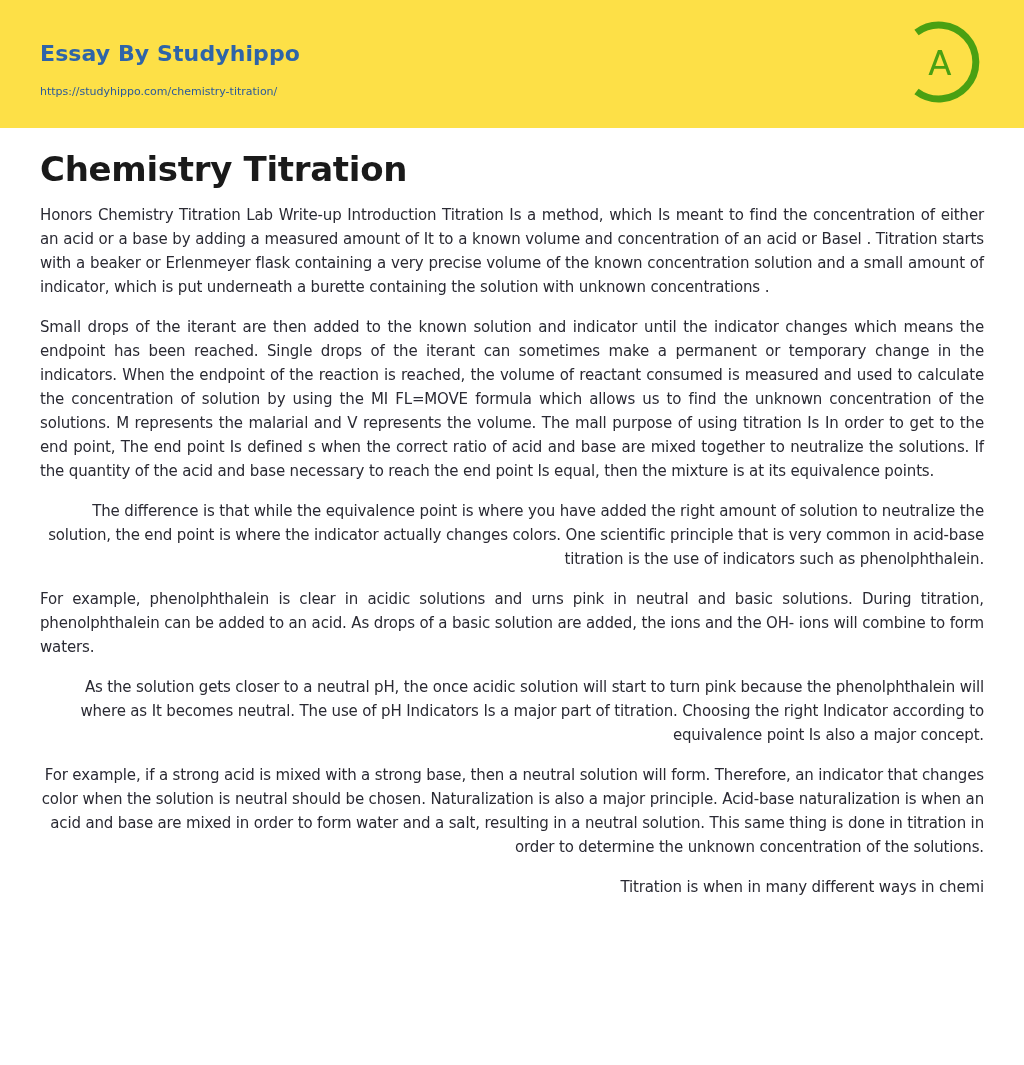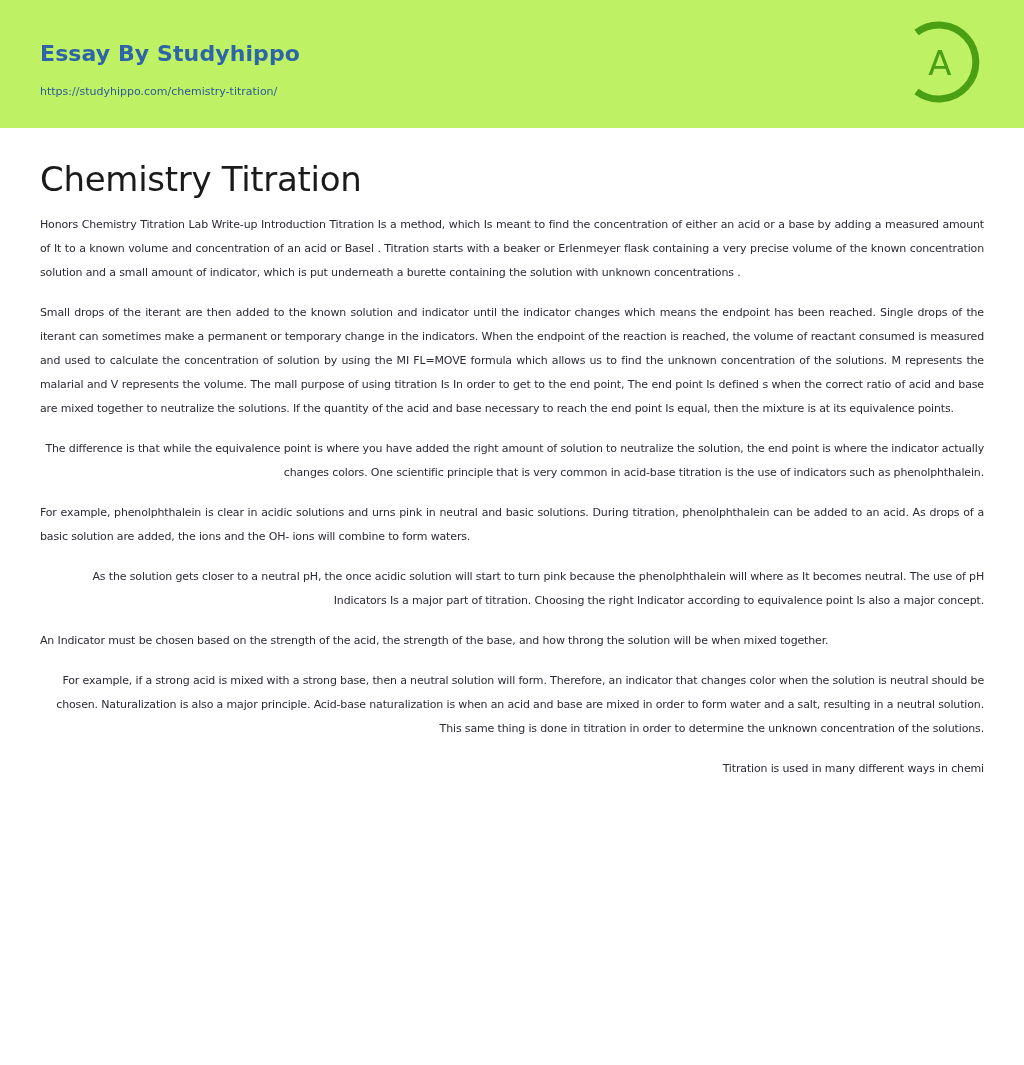--- a/index.html
+++ b/index.html
@@ -7,21 +7,21 @@
       width: 1024px;
       height: 1065px;
       background: #ffffff;
       font-family: "DejaVu Sans", sans-serif;
       color: #2a2a33;
       overflow: hidden;
     }
     .header {
       position: relative;
       height: 128px;
-      background: #bef264;
+      background: #fde047;
       padding: 0 40px;
     }
     .site-title {
       position: absolute;
       left: 40px;
       top: 41px;
       font-size: 22px;
       font-weight: bold;
       color: #2e64a8;
       letter-spacing: 0.1px;
@@ -39,28 +39,28 @@
       left: 911px;
       top: 19px;
       width: 76px;
       height: 86px;
     }
     .main {
       padding: 0 40px;
     }
     .page-title {
       font-size: 34px;
-      font-weight: normal;
+      font-weight: bold;
       color: #1a1a1a;
-      margin-top: 29px;
+      margin-top: 19px;
       line-height: 44px;
       letter-spacing: -0.3px;
     }
     .essay p {
-      font-size: 11px;
+      font-size: 15px;
       line-height: 24px;
       color: #2a2a33;
       margin-bottom: 16px;
       letter-spacing: -0.15px;
     }
     .essay {
       margin-top: 12px;
     }
     .essay p.justify { text-align: justify; }
     .essay p.left { text-align: right; }
@@ -80,17 +80,16 @@
 </header>
 
 <main class="main">
   <h1 class="page-title">Chemistry Titration</h1>
   <div class="essay">
     <p class="justify">Honors Chemistry Titration Lab Write-up Introduction Titration Is a method, which Is meant to find the concentration of either an acid or a base by adding a measured amount of It to a known volume and concentration of an acid or Basel . Titration starts with a beaker or Erlenmeyer flask containing a very precise volume of the known concentration solution and a small amount of indicator, which is put underneath a burette containing the solution with unknown concentrations .</p>
     <p class="justify">Small drops of the iterant are then added to the known solution and indicator until the indicator changes which means the endpoint has been reached. Single drops of the iterant can sometimes make a permanent or temporary change in the indicators. When the endpoint of the reaction is reached, the volume of reactant consumed is measured and used to calculate the concentration of solution by using the MI FL=MOVE formula which allows us to find the unknown concentration of the solutions. M represents the malarial and V represents the volume. The mall purpose of using titration Is In order to get to the end point, The end point Is defined s when the correct ratio of acid and base are mixed together to neutralize the solutions. If the quantity of the acid and base necessary to reach the end point Is equal, then the mixture is at its equivalence points.</p>
     <p class="left">The difference is that while the equivalence point is where you have added the right amount of solution to neutralize the solution, the end point is where the indicator actually changes colors. One scientific principle that is very common in acid-base titration is the use of indicators such as phenolphthalein.</p>
     <p class="justify">For example, phenolphthalein is clear in acidic solutions and urns pink in neutral and basic solutions. During titration, phenolphthalein can be added to an acid. As drops of a basic solution are added, the ions and the OH- ions will combine to form waters.</p>
     <p class="left">As the solution gets closer to a neutral pH, the once acidic solution will start to turn pink because the phenolphthalein will where as It becomes neutral. The use of pH Indicators Is a major part of titration. Choosing the right Indicator according to equivalence point Is also a major concept.</p>
-    <p class="justify">An Indicator must be chosen based on the strength of the acid, the strength of the base, and how throng the solution will be when mixed together.</p>
     <p class="left">For example, if a strong acid is mixed with a strong base, then a neutral solution will form. Therefore, an indicator that changes color when the solution is neutral should be chosen. Naturalization is also a major principle. Acid-base naturalization is when an acid and base are mixed in order to form water and a salt, resulting in a neutral solution. This same thing is done in titration in order to determine the unknown concentration of the solutions.</p>
-    <p class="left">Titration is used in many different ways in chemi</p>
+    <p class="left">Titration is when in many different ways in chemi</p>
   </div>
 </main>
 
 </body></html>

